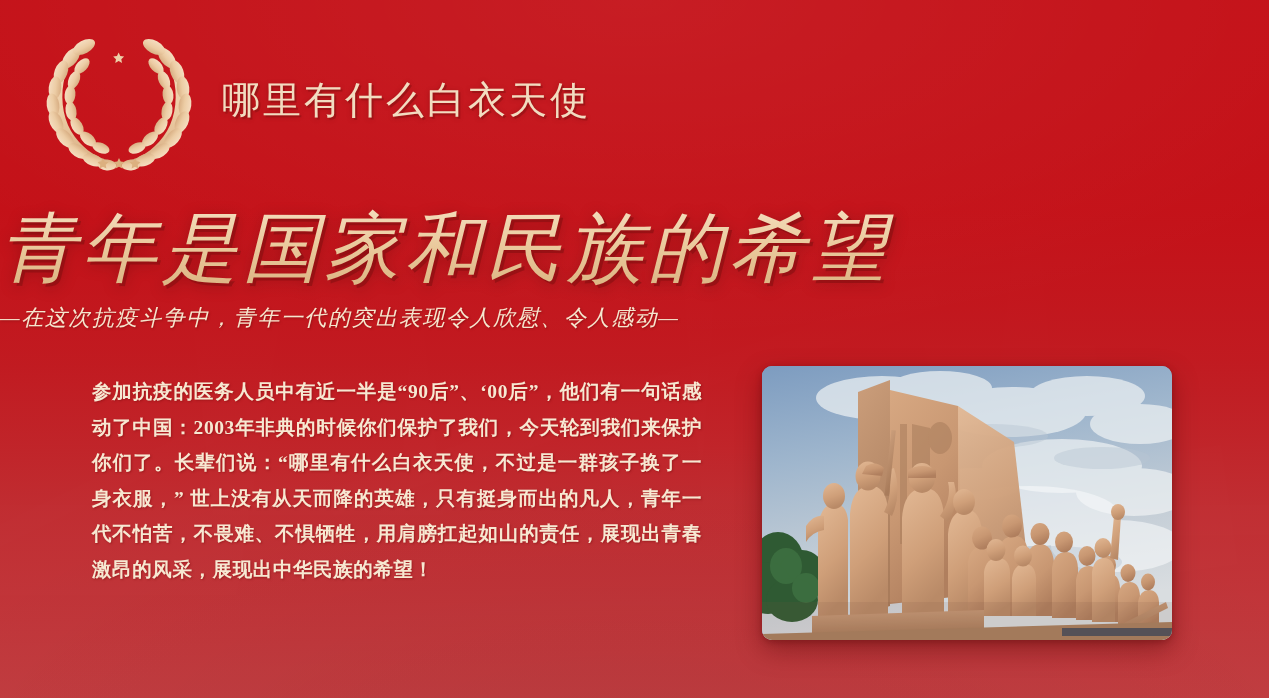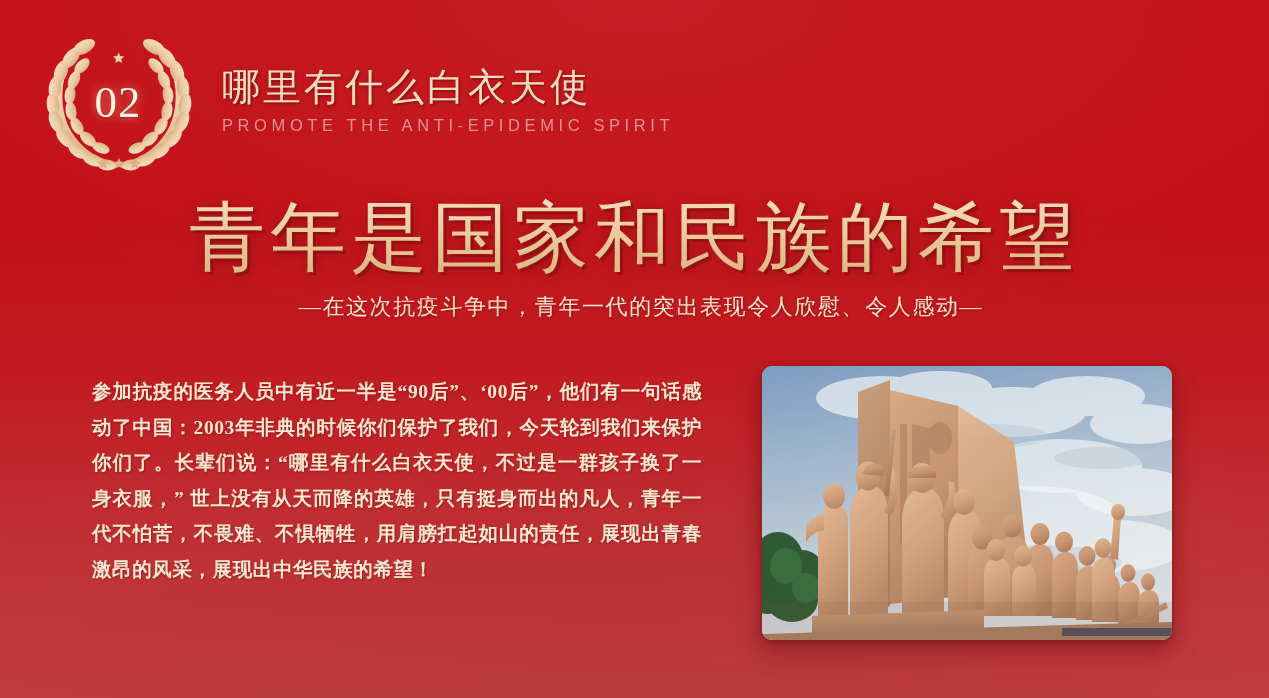--- a/index.html
+++ b/index.html
@@ -127,22 +127,22 @@
     font-size: 16.5px;
     letter-spacing: 4.6px;
     color: rgba(233,196,188,.72);
     white-space: nowrap;
   }
 
   
   .hero {
     position: absolute;
     left: 0; right: 0;
-    top: 196px;
-    text-align: center;
+    top: 207px;
+    font-style: italic;
   }
   .hero-title {
     font-family: "Liberation Serif", "DejaVu Serif", serif;
     font-size: 76px;
     line-height: 1.08;
     letter-spacing: 5px;
     color: #e7c59b;
     background: linear-gradient(180deg, #f4ddbd 0%, #eac99c 48%, #dcb482 100%);
     -webkit-background-clip: text;
     background-clip: text;
@@ -151,21 +151,20 @@
     white-space: nowrap;
   }
   .hero-sub {
     margin-top: 14px;
     font-family: "Liberation Serif", "DejaVu Serif", serif;
     font-size: 22px;
     letter-spacing: 1.6px;
     color: #f6e6ce;
     text-shadow: 1px 1px 2px rgba(120,12,14,.55);
     white-space: nowrap;
-    padding-left: 13px;
   }
 
   
   .body-copy {
     position: absolute;
     left: 92px;
     top: 374px;
     width: 610px;
     font-family: "Liberation Serif", "DejaVu Serif", serif;
     font-size: 19.5px;
@@ -278,26 +277,24 @@
         <g fill="#edcfa8">
           <path d="M81 26 l2.3 4.9 5.3.7 -3.9 3.7 1 5.3 -4.7-2.6 -4.7 2.6 1-5.3 -3.9-3.7 5.3-.7 Z" transform="scale(.72) translate(31 8)"></path>
         </g>
 
         <g fill="#dcb07f">
           <path d="M65 130 l1.7 3.5 3.8.5 -2.8 2.7 .7 3.8 -3.4-1.8 -3.4 1.8 .7-3.8 -2.8-2.7 3.8-.5 Z"></path>
           <path d="M81 130 l1.7 3.5 3.8.5 -2.8 2.7 .7 3.8 -3.4-1.8 -3.4 1.8 .7-3.8 -2.8-2.7 3.8-.5 Z"></path>
           <path d="M97 130 l1.7 3.5 3.8.5 -2.8 2.7 .7 3.8 -3.4-1.8 -3.4 1.8 .7-3.8 -2.8-2.7 3.8-.5 Z"></path>
         </g>
       </svg>
-      <div class="emblem-number">02</div>
     </div>
 
     <div class="header-text">
       <div class="header-title">哪里有什么白衣天使</div>
-      <div class="header-sub">PROMOTE THE ANTI-EPIDEMIC SPIRIT</div>
     </div>
   </div>
 
   <div class="hero">
     <div class="hero-title">青年是国家和民族的希望</div>
     <div class="hero-sub">—在这次抗疫斗争中，青年一代的突出表现令人欣慰、令人感动—</div>
   </div>
 
   <div class="body-copy">参加抗疫的医务人员中有近一半是“90后”、‘00后”，他们有一句话感动了中国：2003年非典的时候你们保护了我们，今天轮到我们来保护你们了。长辈们说：“哪里有什么白衣天使，不过是一群孩子换了一身衣服，” 世上没有从天而降的英雄，只有挺身而出的凡人，青年一代不怕苦，不畏难、不惧牺牲，用肩膀扛起如山的责任，展现出青春激昂的风采，展现出中华民族的希望！</div>
 

